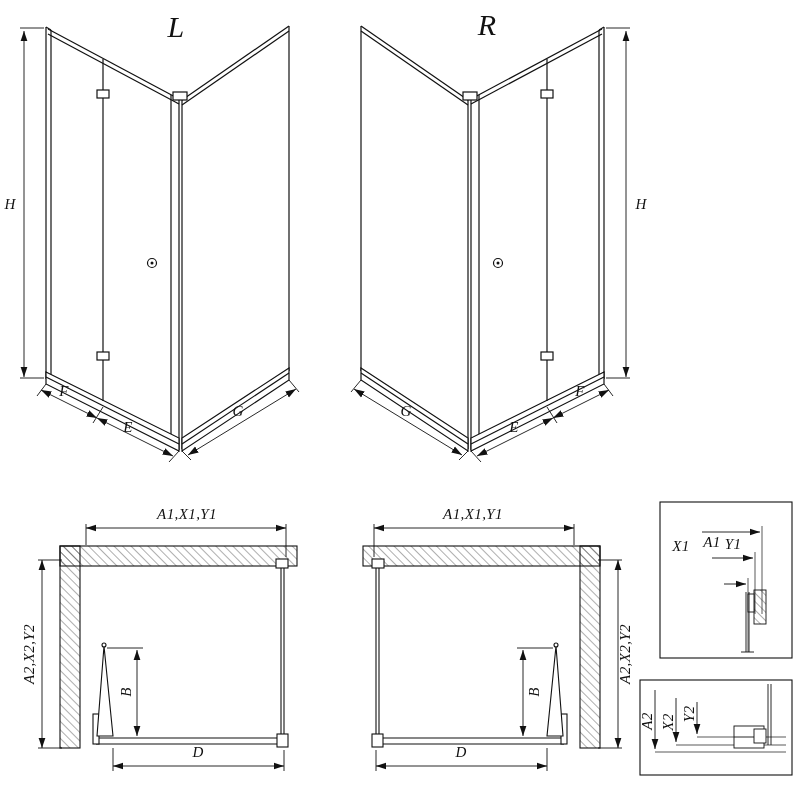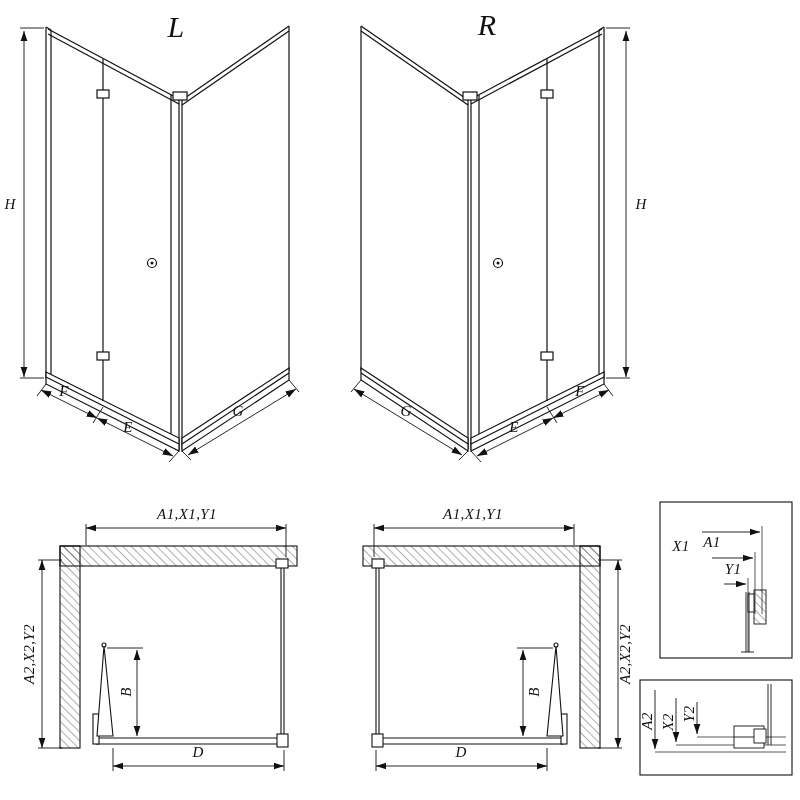--- a/index.html
+++ b/index.html
@@ -213,19 +213,19 @@
 <div class="lbl rot" style="left:625px;top:654px">A2,X2,Y2</div>
 
 <div class="lbl rot" style="left:126px;top:692px">B</div>
 <div class="lbl rot" style="left:534px;top:692px">B</div>
 
 <div class="lbl" style="left:198px;top:752px">D</div>
 <div class="lbl" style="left:461px;top:752px">D</div>
 
 <div class="lbl" style="left:712px;top:542px">A1</div>
 <div class="lbl" style="left:681px;top:546px">X1</div>
-<div class="lbl" style="left:733px;top:569px">Y1</div>
+<div class="lbl" style="left:733px;top:544px">Y1</div>
 
 <div class="lbl rot" style="left:647px;top:721px">A2</div>
 <div class="lbl rot" style="left:668px;top:722px">X2</div>
 <div class="lbl rot" style="left:689px;top:714px">Y2</div>
 
 </div>
 
 </body></html>

